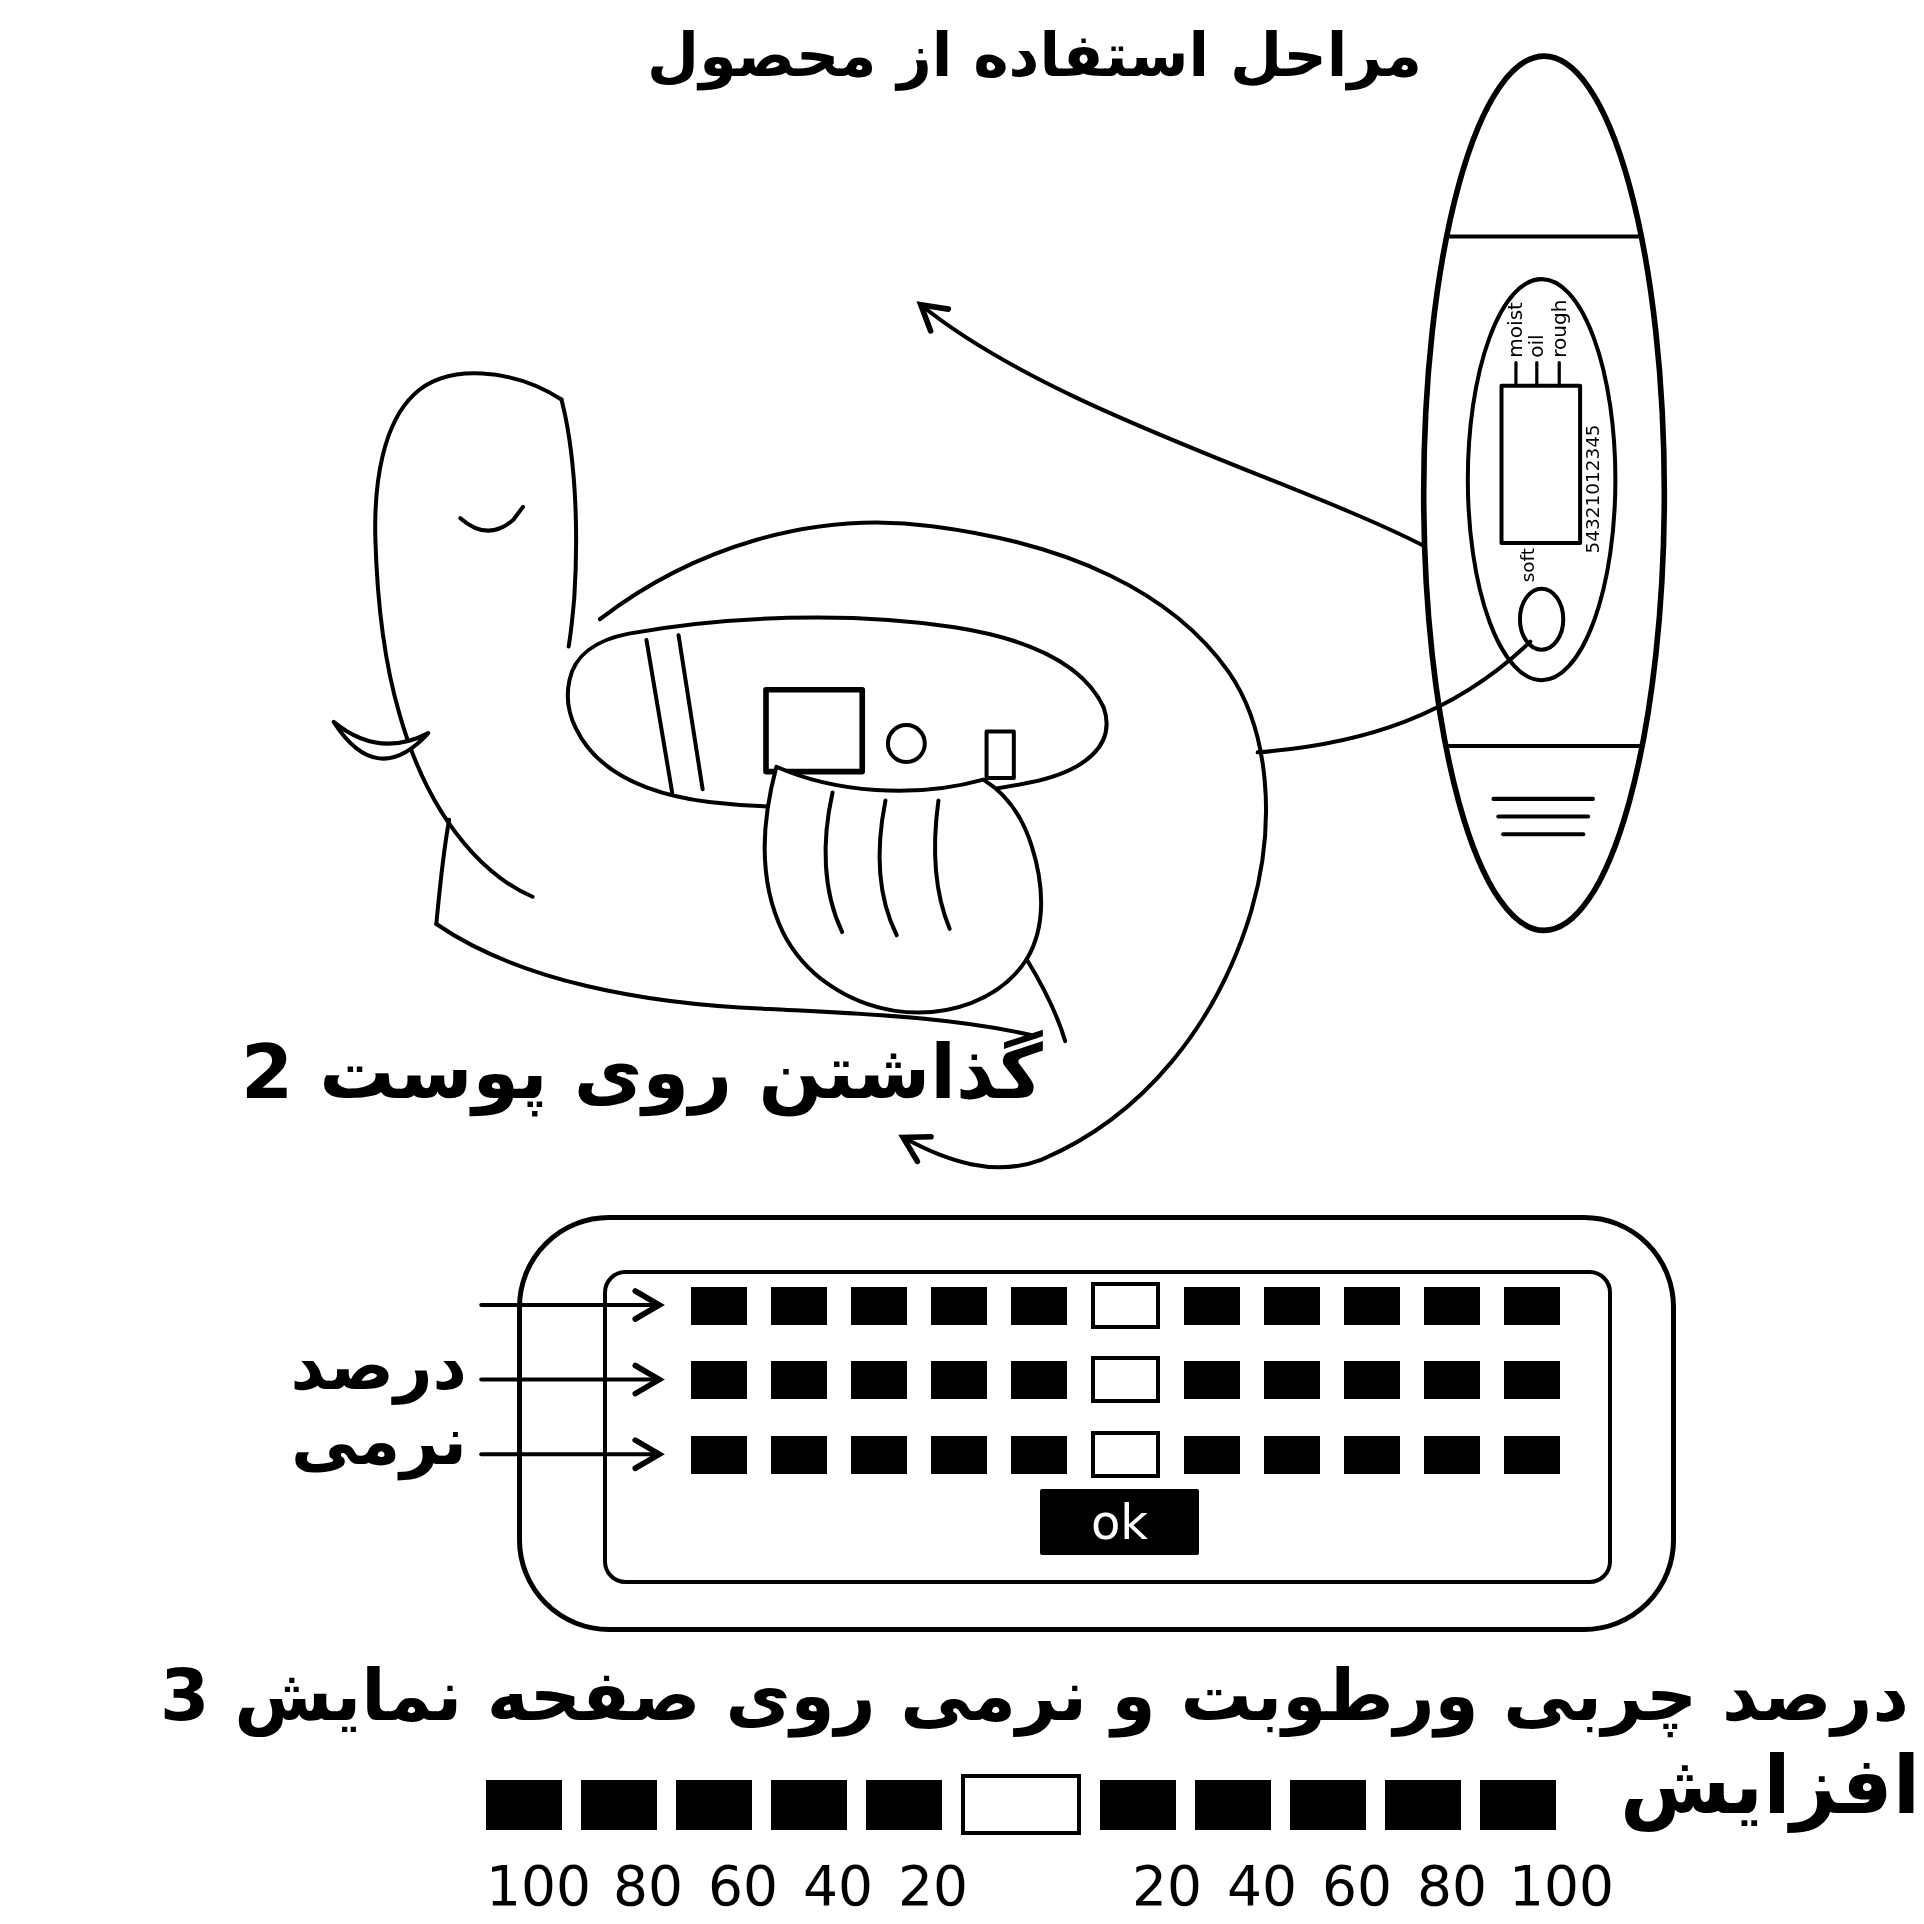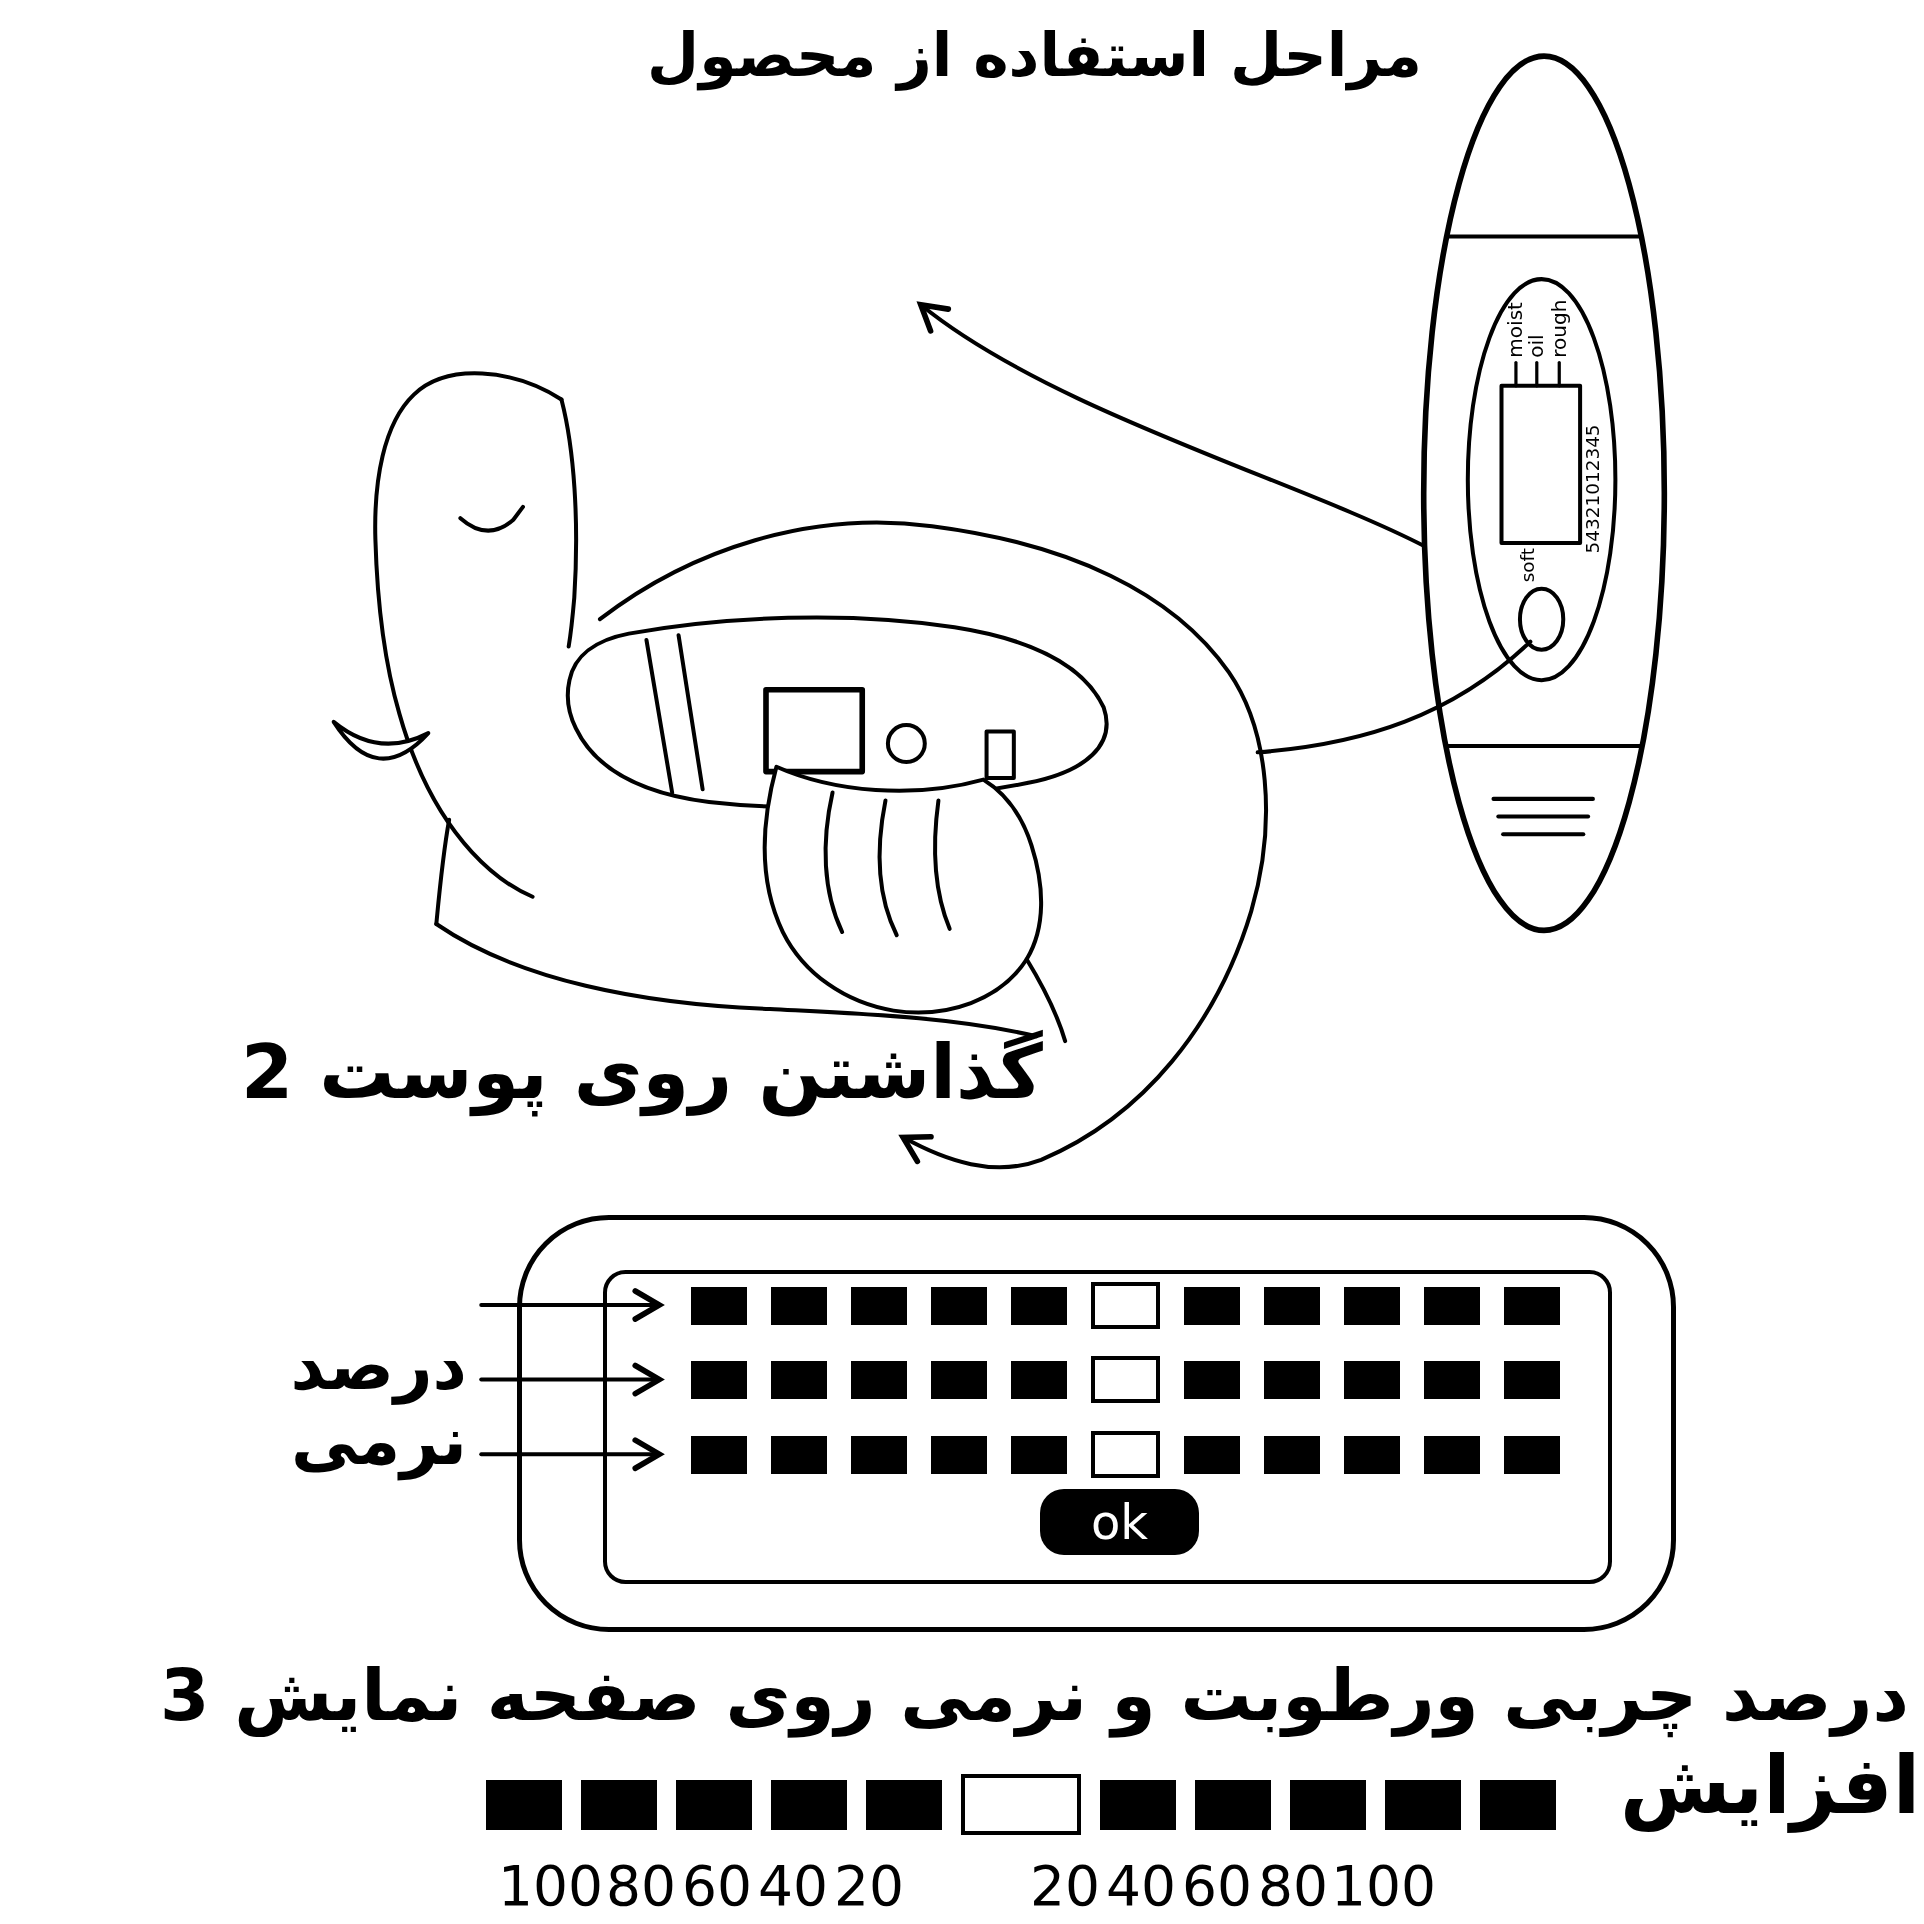--- a/index.html
+++ b/index.html
@@ -29,26 +29,26 @@
     border:4.8px solid #000;border-radius:22.5px;box-sizing:border-box;background:transparent;
   }
   .seg-row{position:absolute;display:flex;align-items:center;gap:24px;height:47px;}
   .sr1{left:691px;top:1282px;}
   .sr2{left:691px;top:1356px;}
   .sr3{left:691px;top:1431px;}
   .seg{width:56px;height:38px;background:#000;flex:0 0 auto;}
   .seg-open{width:69px;height:47px;background:#fff;border:4.8px solid #000;box-sizing:border-box;}
   .ok-btn{
     position:absolute;left:1040px;top:1489px;width:159px;height:66px;background:#000;color:#fff;
-    border-radius:24px;display:flex;align-items:center;justify-content:center;font-size:48px;
+    border-radius:2px;display:flex;align-items:center;justify-content:center;font-size:48px;
   }
   .legend-row{left:486px;top:1774px;gap:19px;height:61px;}
   .legend-row .seg{width:76px;height:50px;}
   .legend-row .seg-open{width:120px;height:61px;}
-  .legend-nums{position:absolute;left:486px;top:1854px;display:flex;font-size:55px;margin-left:12px;}
+  .legend-nums{position:absolute;left:486px;top:1854px;display:flex;gap:19px;font-size:55px;}
   .num{flex:0 0 76px;display:flex;justify-content:center;white-space:nowrap;}
   .num-gap{flex:0 0 120px;}
 </style>
 </head>
 <body>
 
 <div class="canvas">
 
   <svg class="art" viewBox="0 0 2400 2400" aria-hidden="true">
     <defs>

